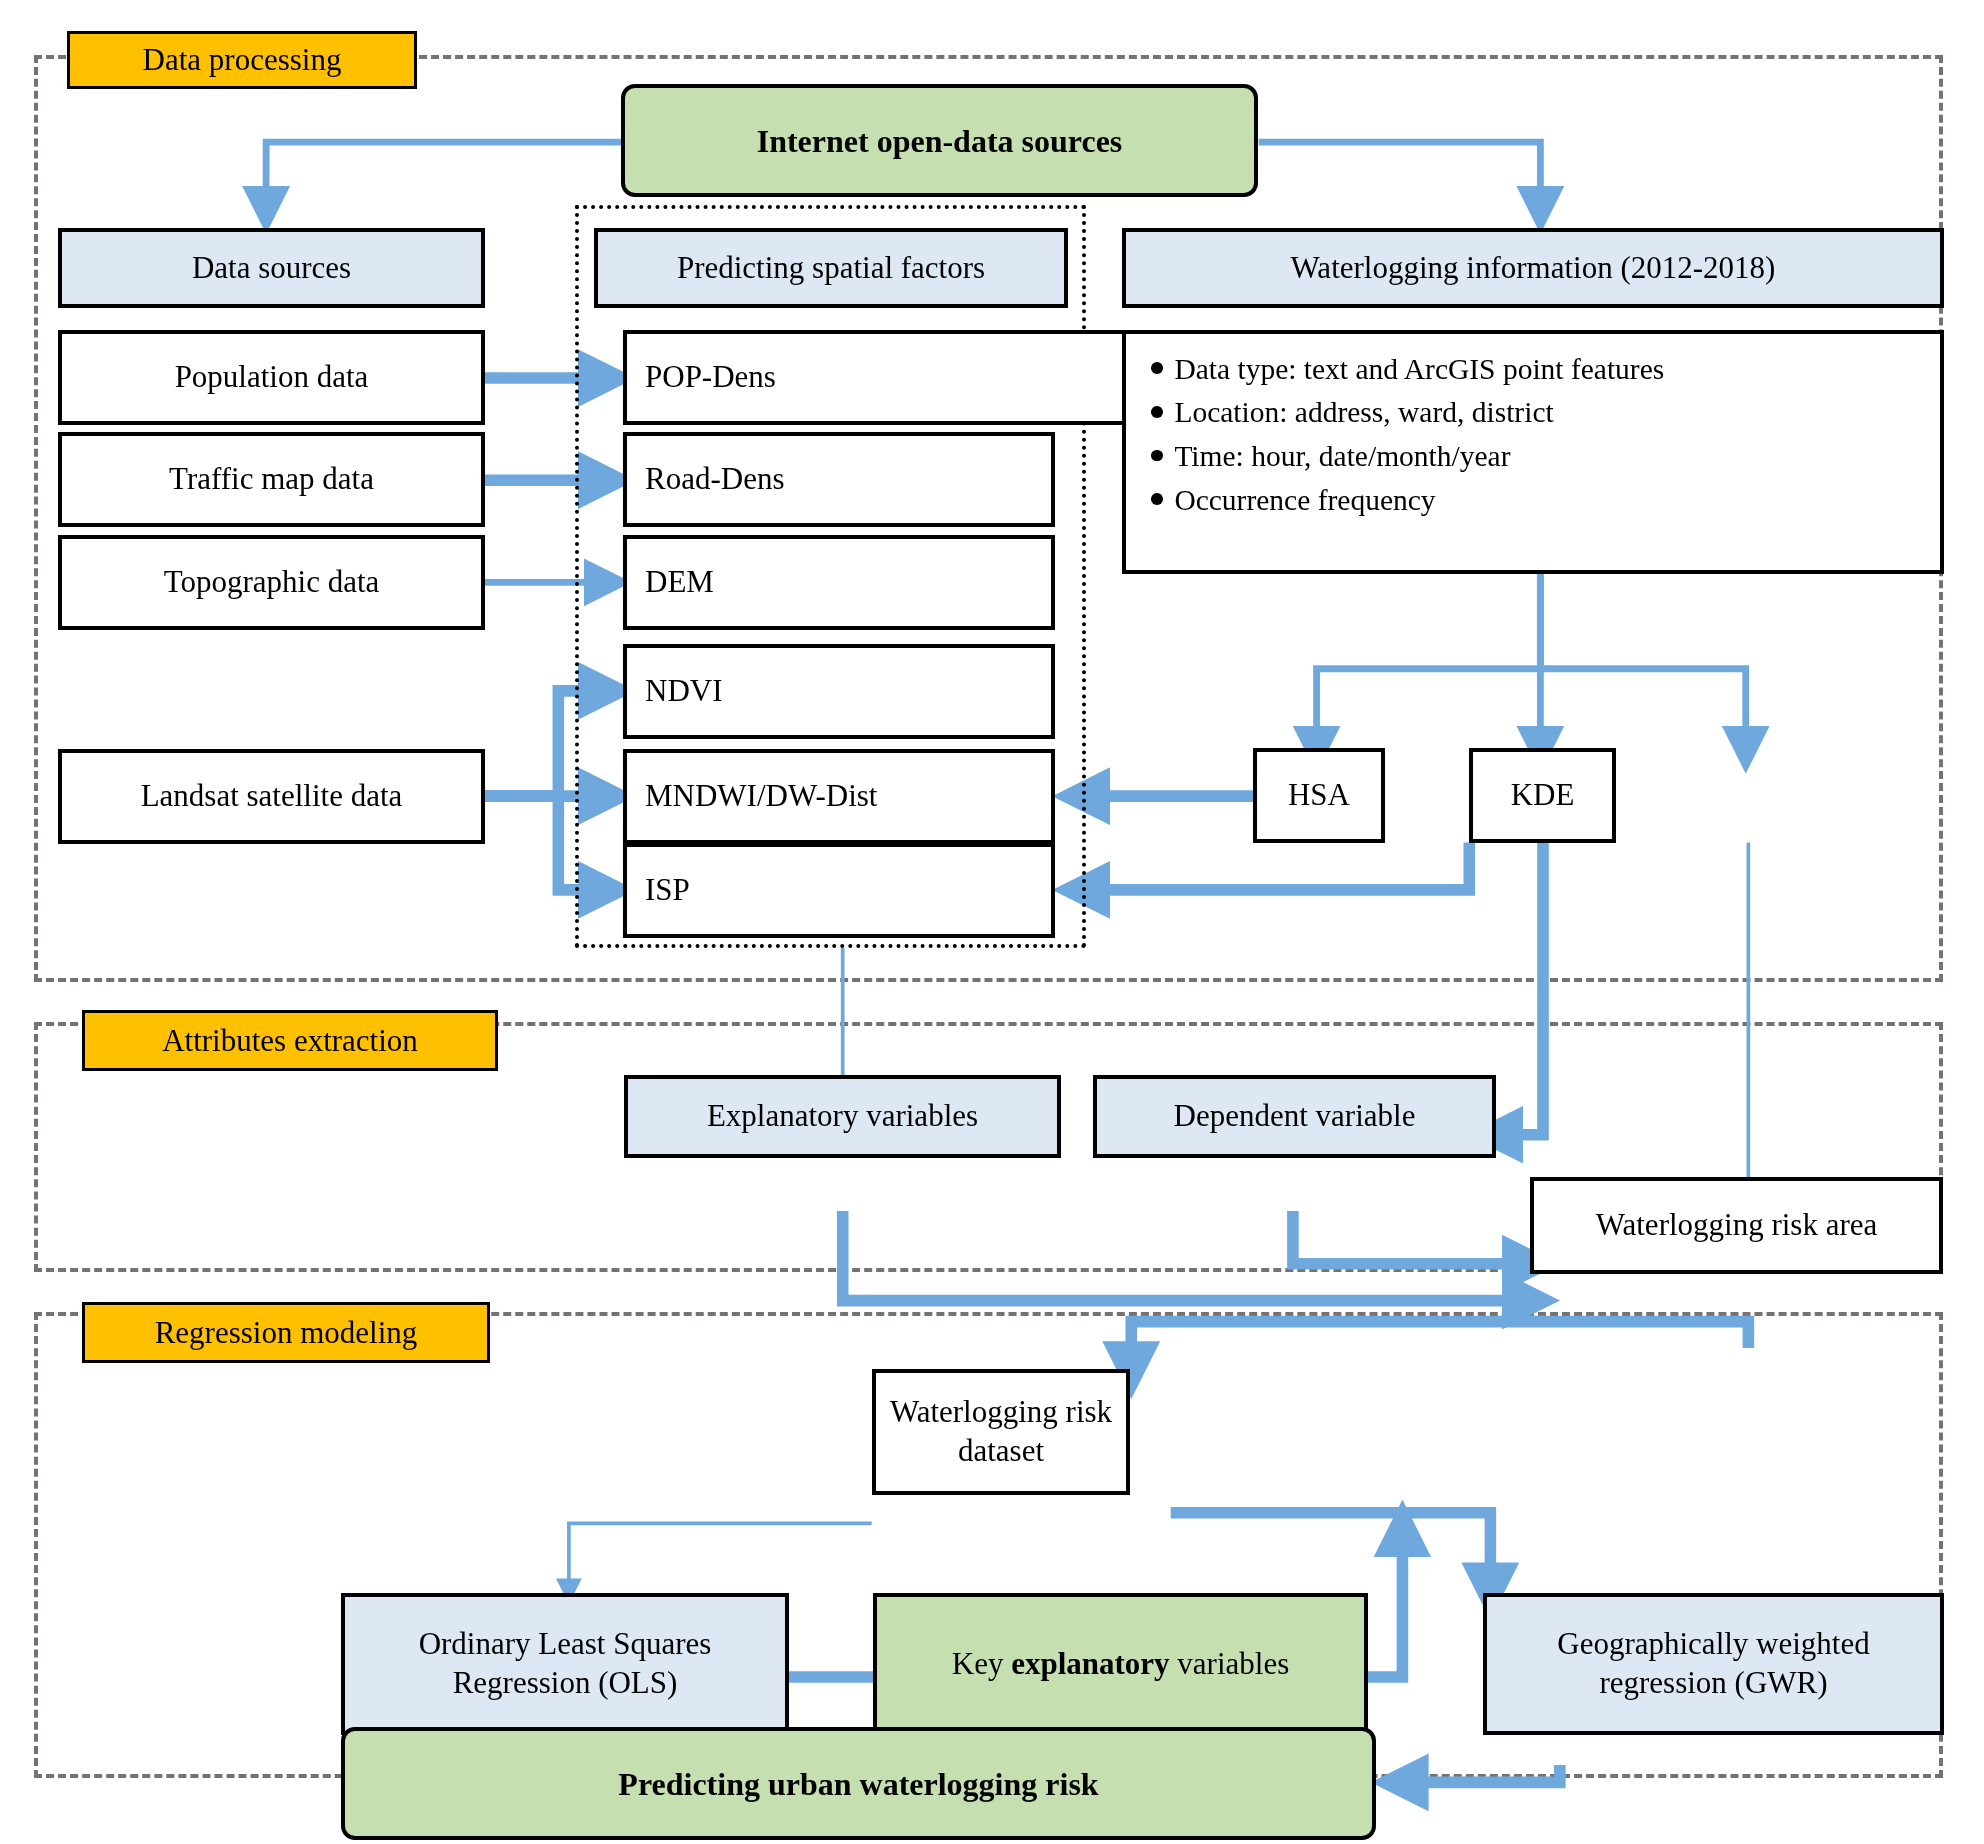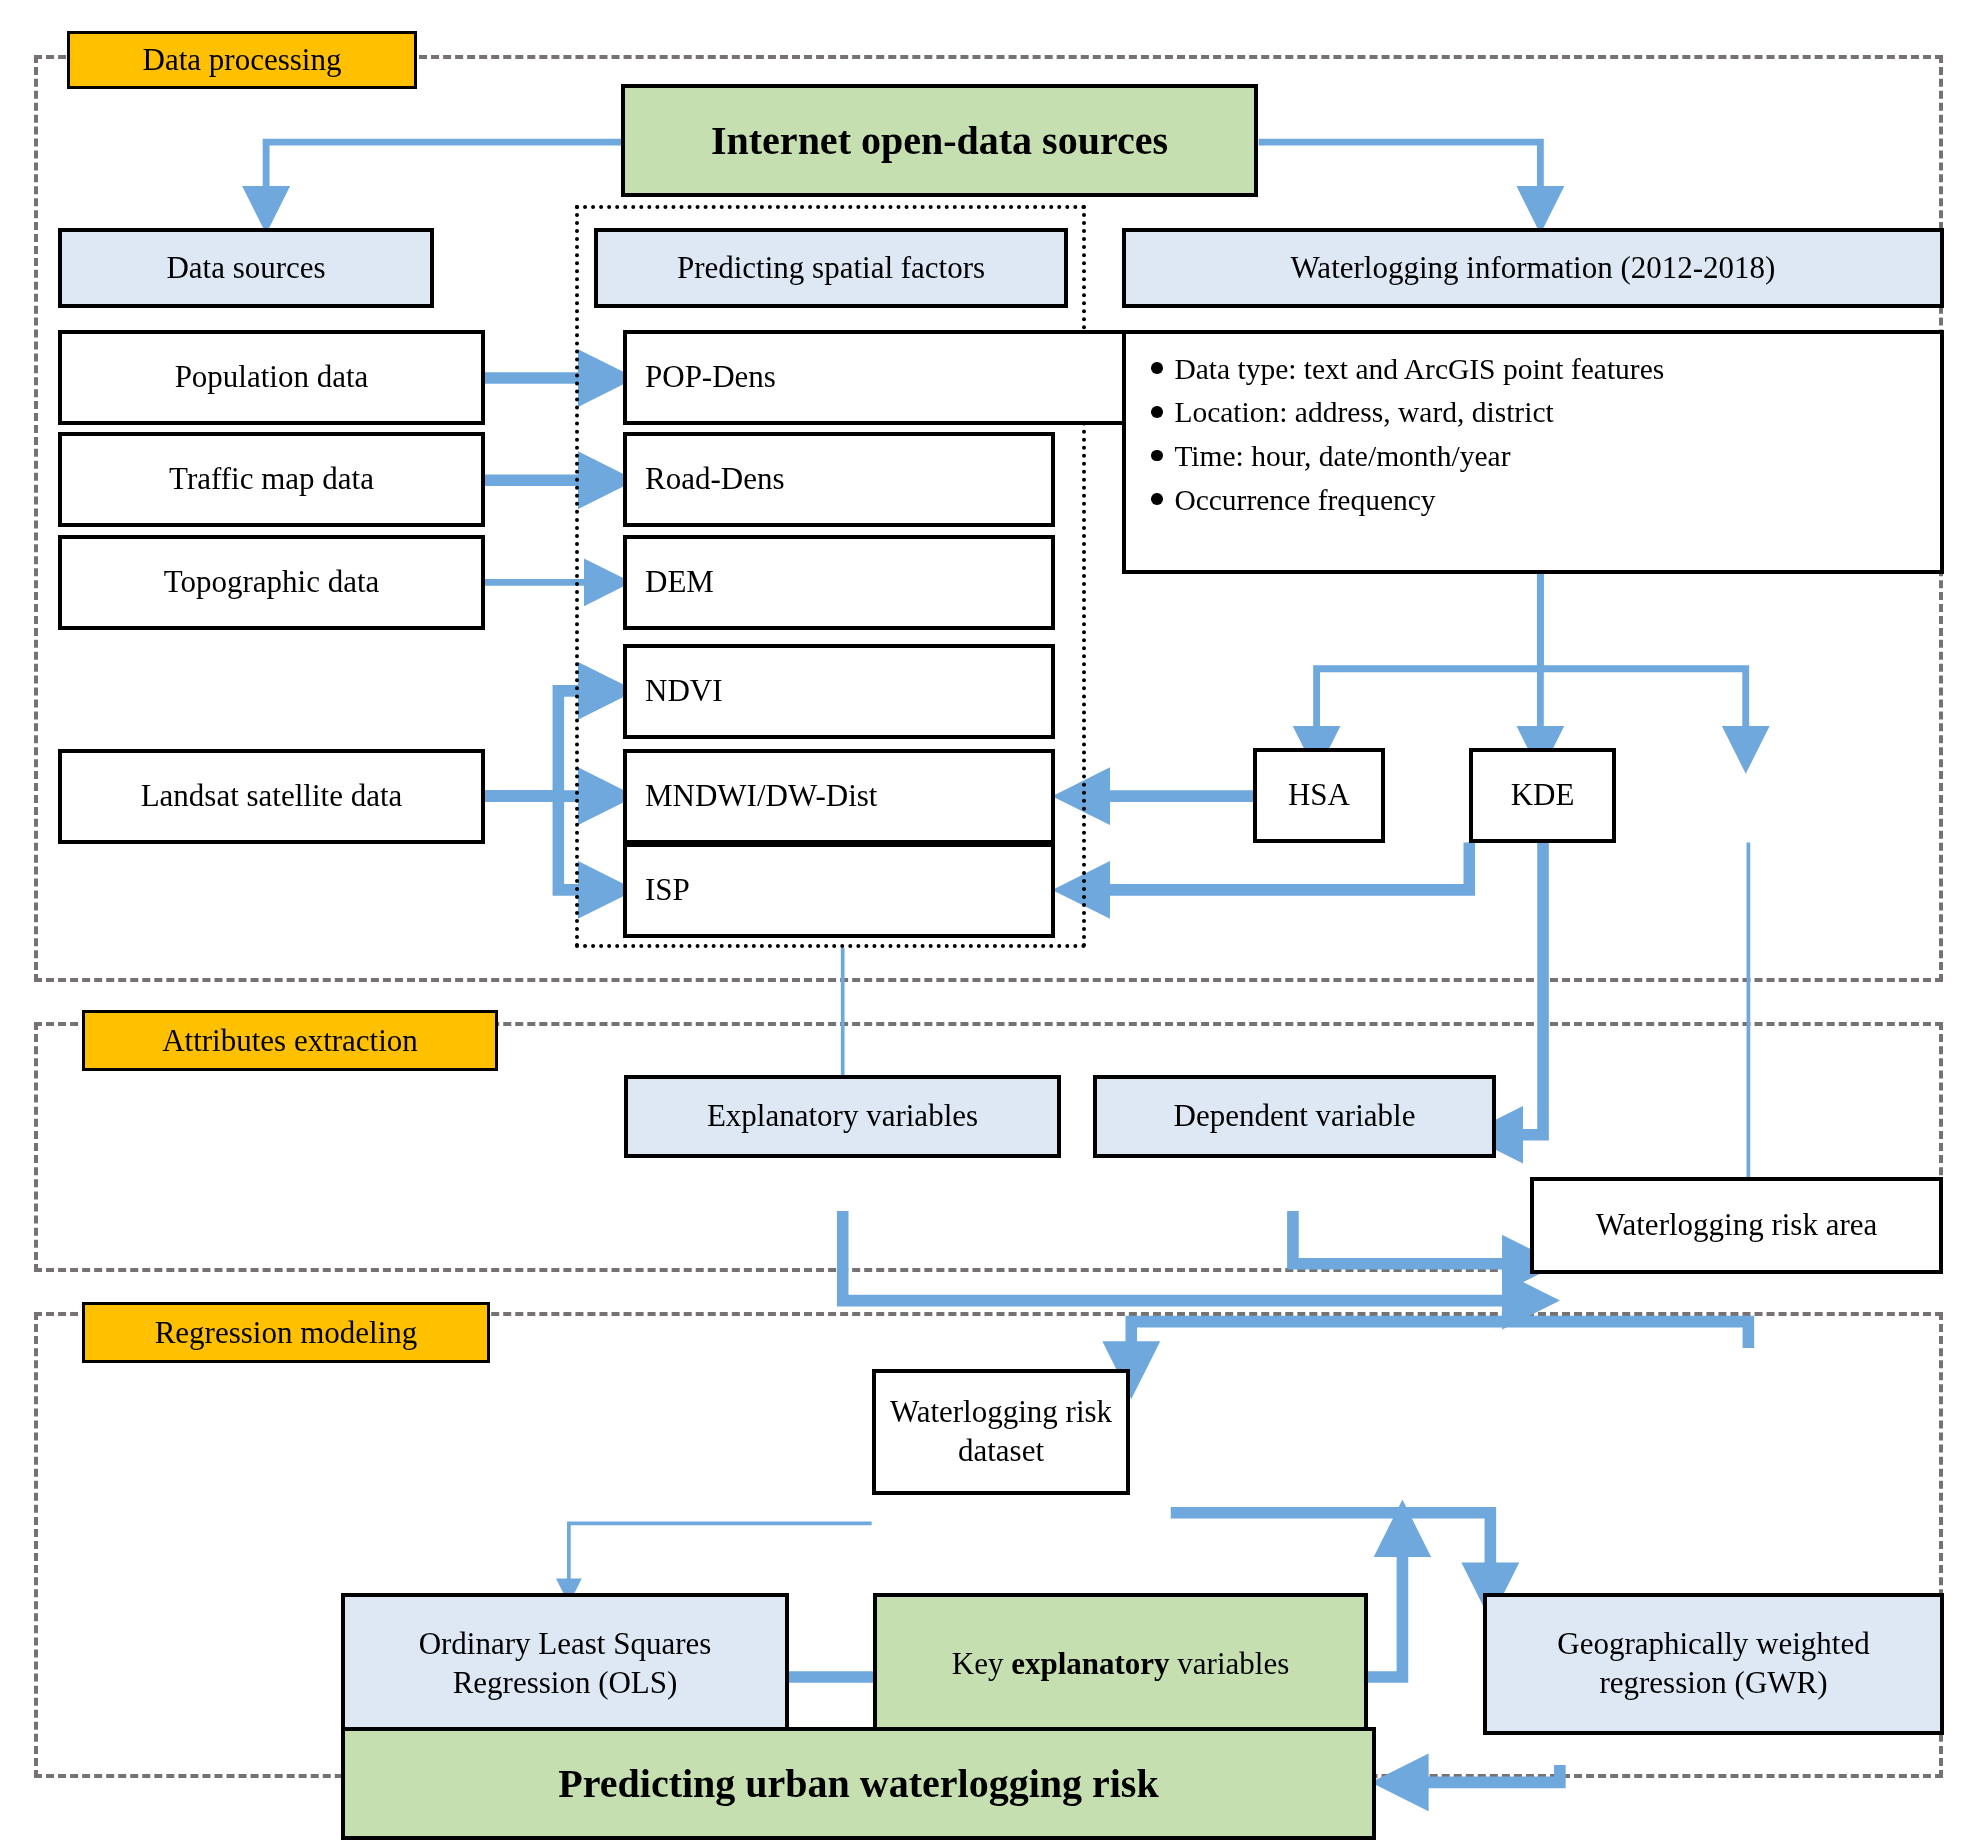--- a/index.html
+++ b/index.html
@@ -50,21 +50,21 @@
     font-size: 31px;
     line-height: 1.25;
     z-index: 30;
     padding: 2.1px 5.3px;
   }
   .node.blue   { background: #dee8f5; }
   .node.green  { background: #c5dfb0; }
   .node.white  { background: #ffffff; }
   .node.left   { justify-content: flex-start; text-align: left; padding-left: 18px; }
   .node.bold   { font-weight: bold; }
-  .node.big    { font-size: 40px; }
+  .node.big    { font-size: 32px; border-radius: 14px; }
   
   .dotted-group {
     position: absolute;
     border: 4.7px dotted #000000;
     box-sizing: border-box;
     background: transparent;
     z-index: 20;
   }
   
   .bullet-box {
@@ -162,21 +162,21 @@
   </svg>
 
   <div class="section-frame" style="left:34px; top:55px; width:1909px; height:927px;"></div>
 
   <div class="section-title" style="left:67px; top:31px; width:350px; height:58px;">Data processing</div>
 
   <div class="node green bold big" style="left:621px; top:84px; width:637px; height:113px;">Internet open-data sources</div>
 
   <div class="dotted-group" style="left:575px; top:205px; width:511px; height:743px;"></div>
 
-  <div class="node blue" style="left:58px; top:228px; width:376px; height:80px;">Data sources</div>
+  <div class="node blue" style="left:58px; top:228px; width:427px; height:80px;">Data sources</div>
 
   <div class="node blue" style="left:594px; top:228px; width:474px; height:80px;">Predicting spatial factors</div>
 
   <div class="node blue" style="left:1122px; top:228px; width:822px; height:80px;">Waterlogging information (2012-2018)</div>
 
   <div class="node white" style="left:58px; top:330px; width:427px; height:95px;">Population data</div>
   <div class="node white" style="left:58px; top:432px; width:427px; height:95px;">Traffic map data</div>
   <div class="node white" style="left:58px; top:535px; width:427px; height:95px;">Topographic data</div>
   <div class="node white" style="left:58px; top:749px; width:427px; height:95px;">Landsat satellite data</div>
 

